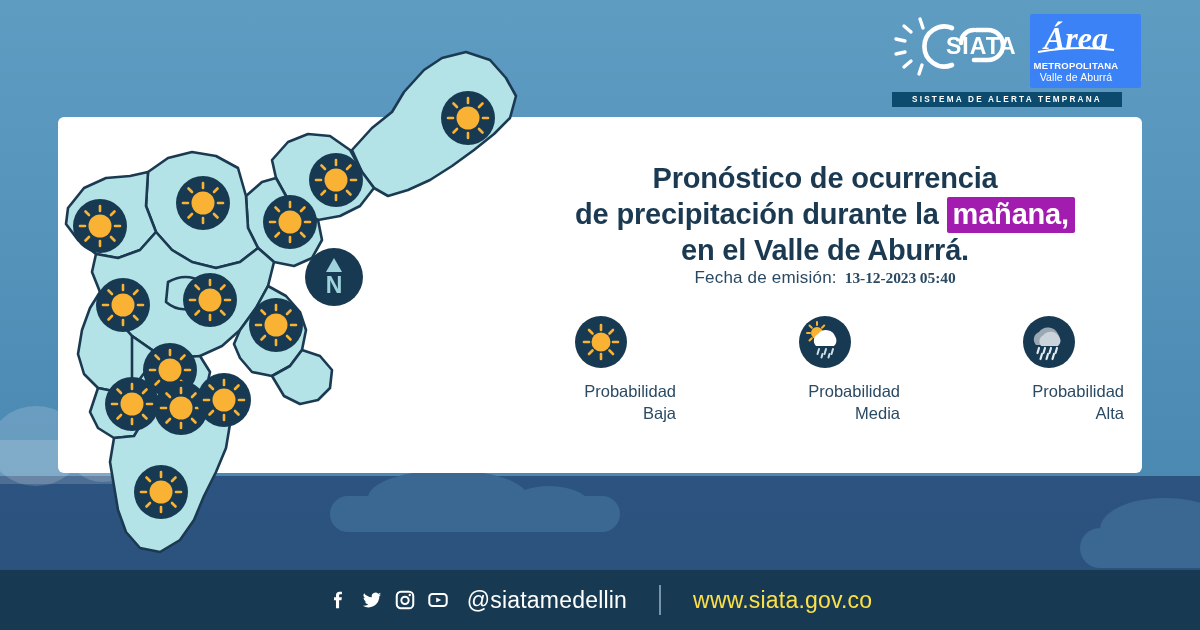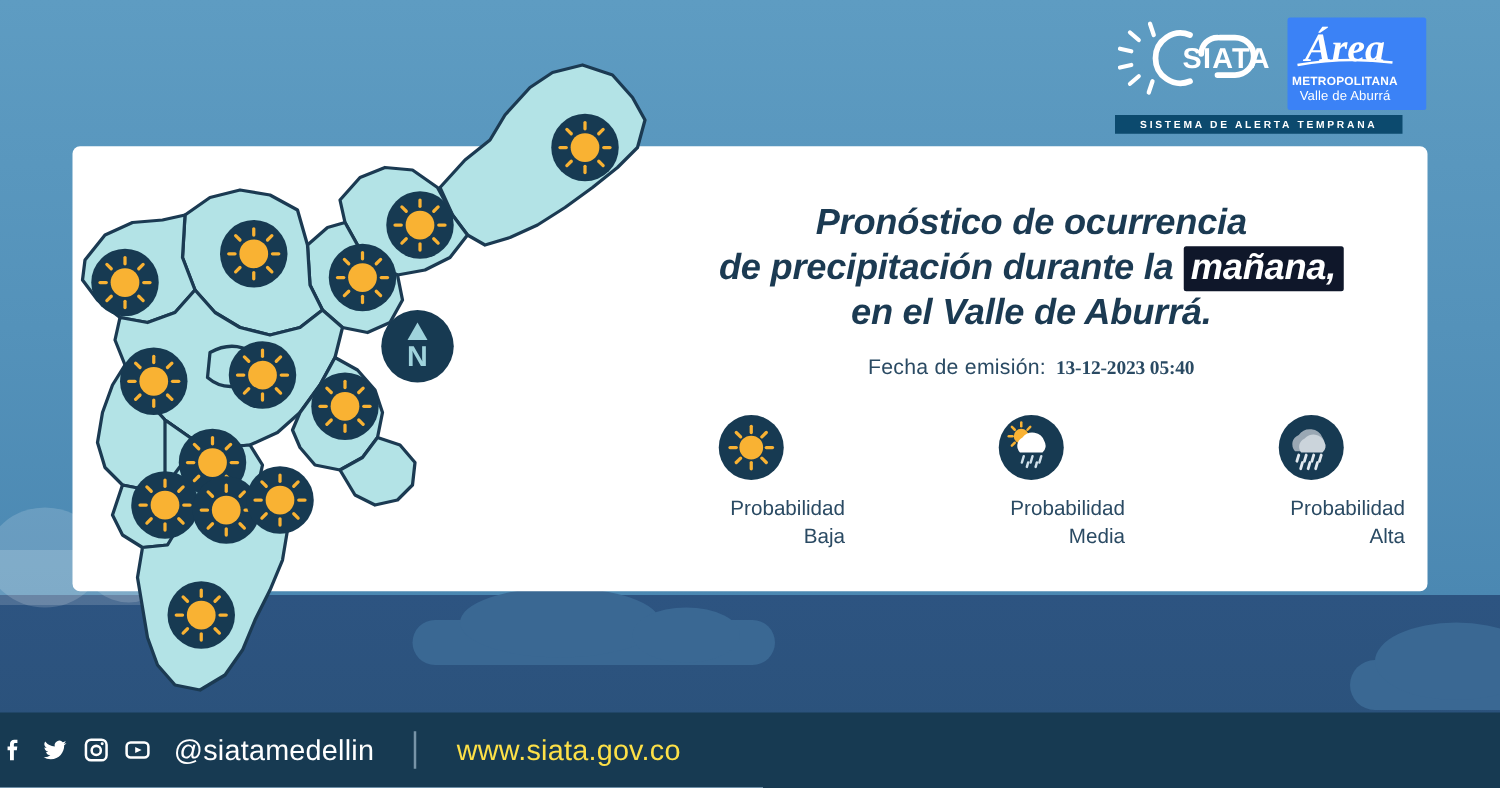--- a/index.html
+++ b/index.html
@@ -68,48 +68,48 @@
   }
 
   
   #map-layer { position:absolute; left:0; top:0; width:1200px; height:630px; pointer-events:none; }
   #map-layer svg { position:absolute; left:0; top:0; }
 
   
   #content { position:absolute; left:510px; top:160px; width:630px; }
   #title {
     text-align:center; color:#1b3a52; font-weight:bold;
-    font-size:29px; line-height:36px; letter-spacing:-.2px;font-style:italic;
+    font-size:29px; line-height:36px; letter-spacing:-.2px;
   }
   .hl {
-    background:#0f172a; color:#ffffff; padding:1px 6px 3px 6px; border-radius:2px;text-align:right;
+    background:#a21caf; color:#ffffff; padding:1px 6px 3px 6px; border-radius:2px;text-align:right;
   }
   #date-line {
-    margin-top:16px; text-align:center; color:#2a4a63;
+    text-align:center; color:#2a4a63;
     display:flex; align-items:baseline; justify-content:center; gap:8px;
   }
   #date-label { font-size:17px; letter-spacing:.2px; }
   #date-value { font-size:15.5px; font-weight:bold; letter-spacing:-.1px;font-family:Liberation Serif, serif; }
 
   #legend {
     margin-top:28px; display:flex; justify-content:center; gap:74px;
   }
   .legend-item { width:150px; text-align:right; }
   .legend-icon {
     width:52px; height:52px; border-radius:50%; background:#173a52;
     margin:0 auto 12px auto; position:relative;
   }
   .legend-label {
     color:#2a4a63; font-size:16.5px; line-height:22px;
   }
 
   
   #footer {
     position:absolute; left:0; top:570px; width:1200px; height:60px;
-    background:#173a52; display:flex; align-items:center; 
+    background:#173a52; display:flex; align-items:center; justify-content:center;
   }
   #footer-inner { display:flex; align-items:center; gap:18px; }
   #social-icons { display:flex; align-items:center; gap:11px; }
   .social { width:22px; height:22px; }
   #handle { color:#ffffff; font-size:23px; letter-spacing:.2px; }
   #footer-divider { width:2px; height:30px; background:#7794a8; margin:0 14px; }
   #website { color:#fde047; font-size:23px; letter-spacing:.2px; }
 </style>
 </head>
 <body>

